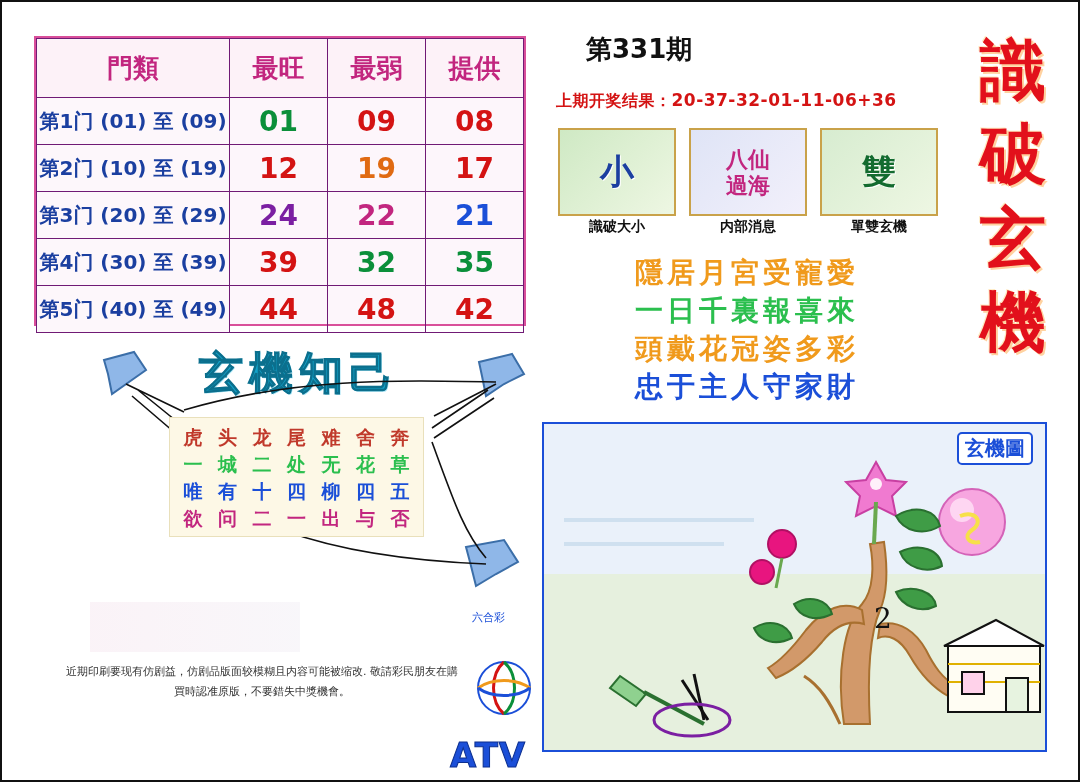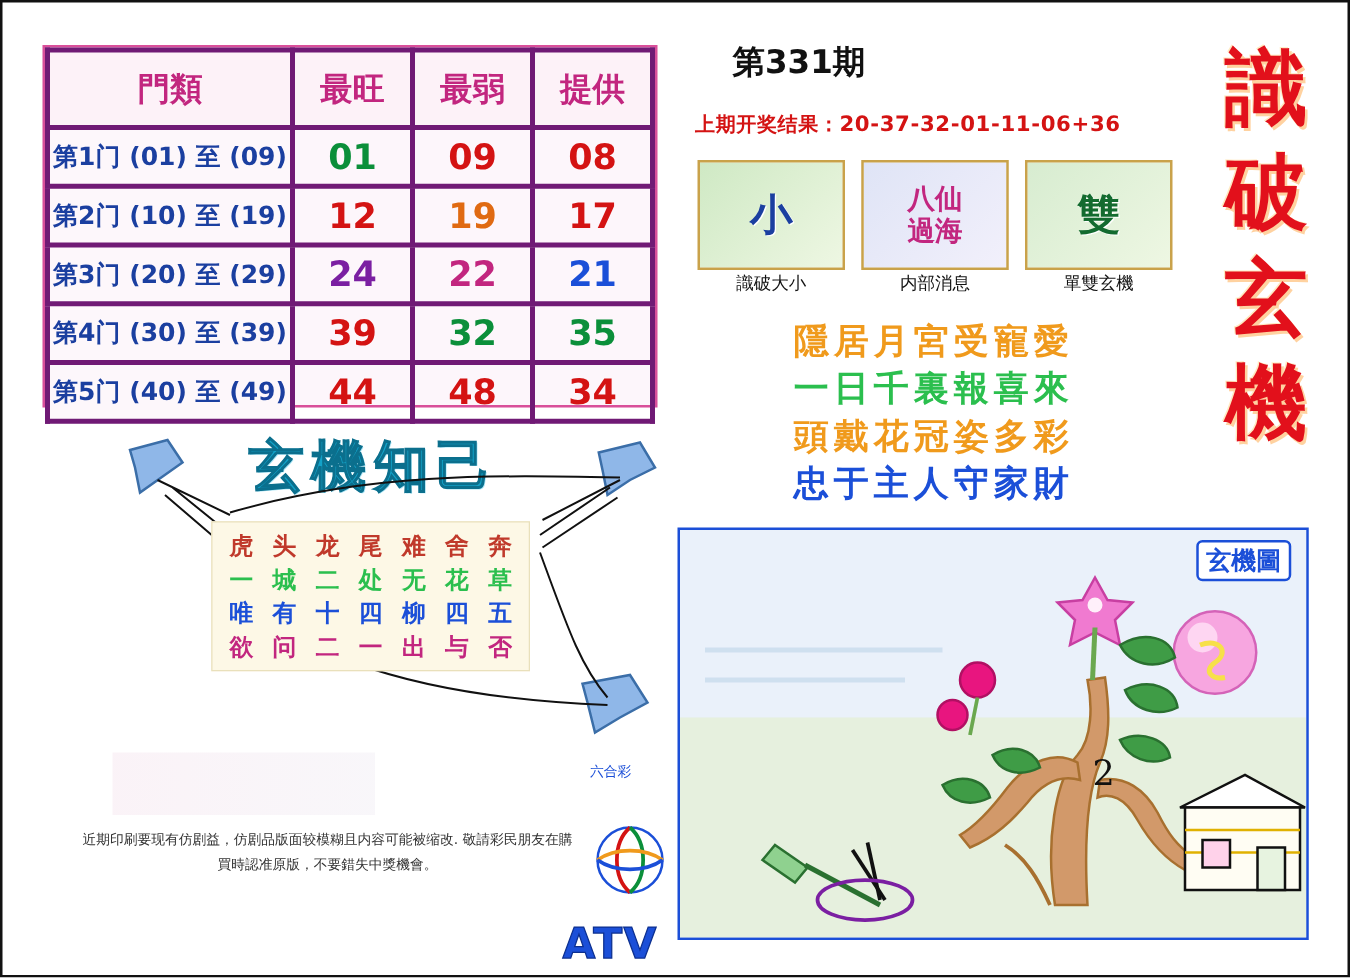--- a/index.html
+++ b/index.html
@@ -21,21 +21,21 @@
     position:absolute;left:32px;top:34px;width:492px;height:290px;
     background:#fdf6fb;
     border:2px solid #d94f9a;
     box-sizing:border-box;
   }
   table.gate{
     width:100%;height:100%;border-collapse:collapse;
     table-layout:fixed;
   }
   table.gate th, table.gate td{
-    border:4px solid #701a75;
+    border:1px solid #701a75;
     text-align:center;
     vertical-align:middle;
     font-family:"DejaVu Sans","Liberation Sans",sans-serif;
   }
   table.gate thead th{
     height:56px;
     font-size:26px;
     color:#c2267f;
     font-weight:bold;
     background:#fdf2f8;
@@ -127,21 +127,21 @@
     width:118px;height:120px;
     display:flex;flex-direction:column;align-items:center;
   }
   .card .thumb{
     width:118px;height:88px;
     border:2px solid #c9a24a;
     box-sizing:border-box;
     position:relative;overflow:hidden;
   }
   .card .cap{
-    font-size:14px;color:#111;margin-top:2px;font-weight:normal;
+    font-size:14px;color:#111;margin-top:2px;font-weight:bold;
     font-family:"DejaVu Sans","Liberation Sans",sans-serif;
   }
   .thumb.t1{background:linear-gradient(135deg,#cfe9c4,#eef7e3);}
   .thumb.t2{background:linear-gradient(135deg,#dfe4f6,#f2f0fb);}
   .thumb.t3{background:linear-gradient(135deg,#d7ecd0,#eef7e3);}
   .thumb .glyph{
     position:absolute;left:0;right:0;top:50%;transform:translateY(-50%);
     text-align:center;font-size:34px;font-weight:bold;
     font-family:"DejaVu Serif","Liberation Serif",serif;
   }
@@ -237,21 +237,21 @@
         <tr>
           <td class="label">第4门 (30) 至 (39)</td>
           <td class="num" style="color:#d41313">39</td>
           <td class="num" style="color:#0b8f3a">32</td>
           <td class="num" style="color:#0b8f3a">35</td>
         </tr>
         <tr>
           <td class="label">第5门 (40) 至 (49)</td>
           <td class="num" style="color:#d41313">44</td>
           <td class="num" style="color:#d41313">48</td>
-          <td class="num" style="color:#d41313">34</td>
+          <td class="num" style="color:#d41313">42</td>
         </tr>
       </tbody>
     </table>
   </div>
 
   <div class="xuanji">
     <div class="xuanji-title">玄機知己</div>
 
     <svg width="500" height="300" style="position:absolute;left:0;top:0;">
 

